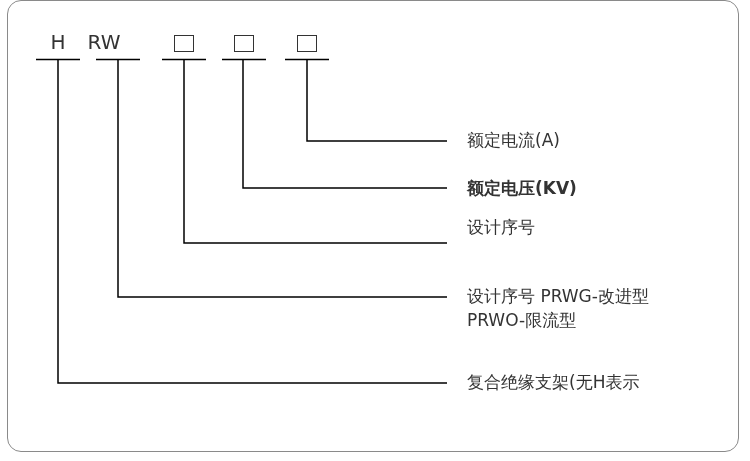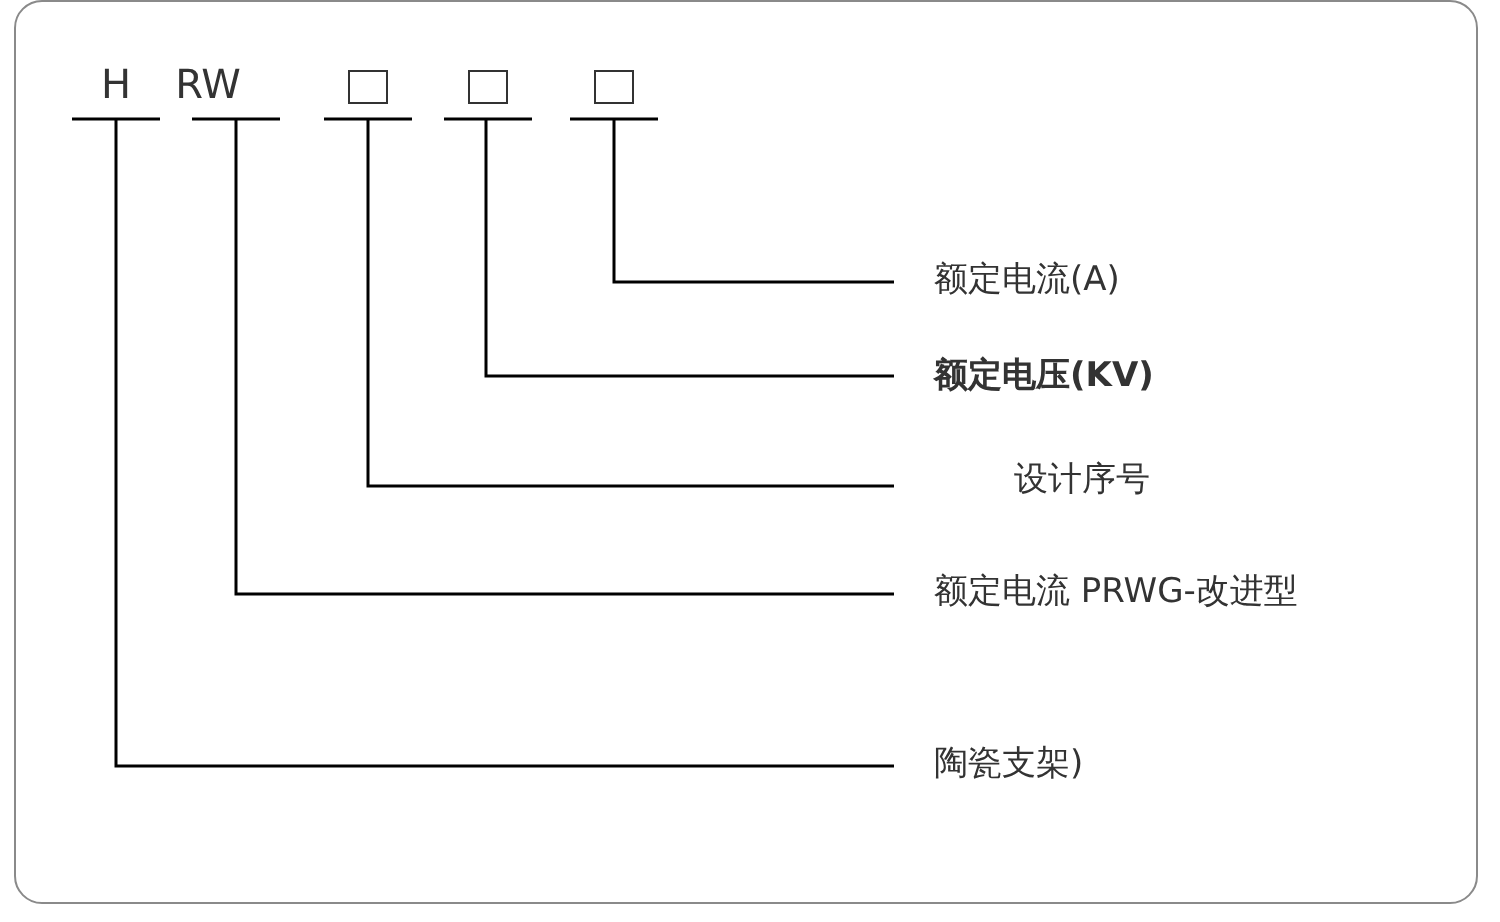--- a/index.html
+++ b/index.html
@@ -39,21 +39,22 @@
 <div class="box" style="left:174px;"></div>
 <div class="box" style="left:234px;"></div>
 <div class="box" style="left:297px;"></div>
 
 <div class="label" style="top:128px;">
   <div>额定电流(A)</div>
 </div>
 <div class="label" style="top:176px;font-weight:bold;">
   <div>额定电压(KV)</div>
 </div>
-<div class="label" style="top:228px;margin-left:40px;">
+<div class="label" style="top:215px;">
   <div>设计序号</div>
 </div>
 <div class="label" style="top:284px;">
-  <div>额定电流 PRWG-改进型</div>
+  <div>设计序号 PRWG-改进型</div>
+  <div>PRWO-限流型</div>
 </div>
 <div class="label" style="top:370px;">
-  <div>陶瓷支架)</div>
+  <div>复合绝缘支架(无H表示</div>
 </div>
 
 </body></html>

